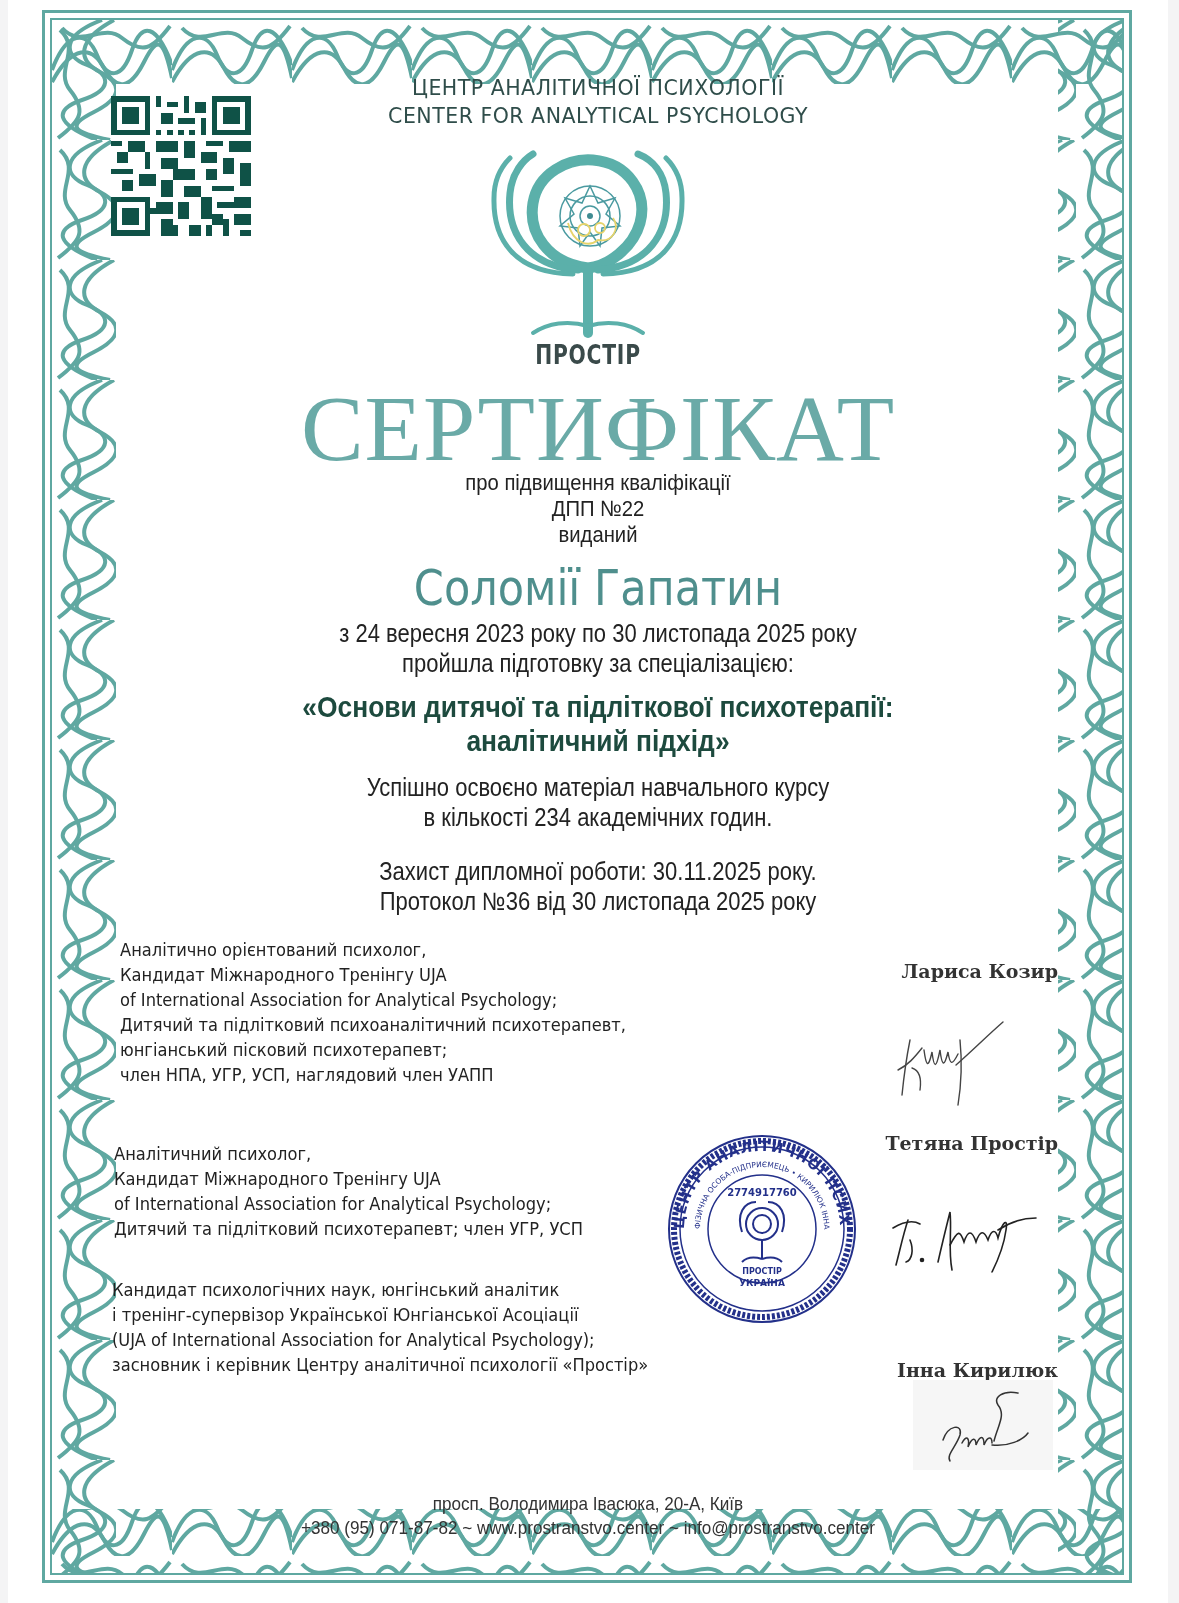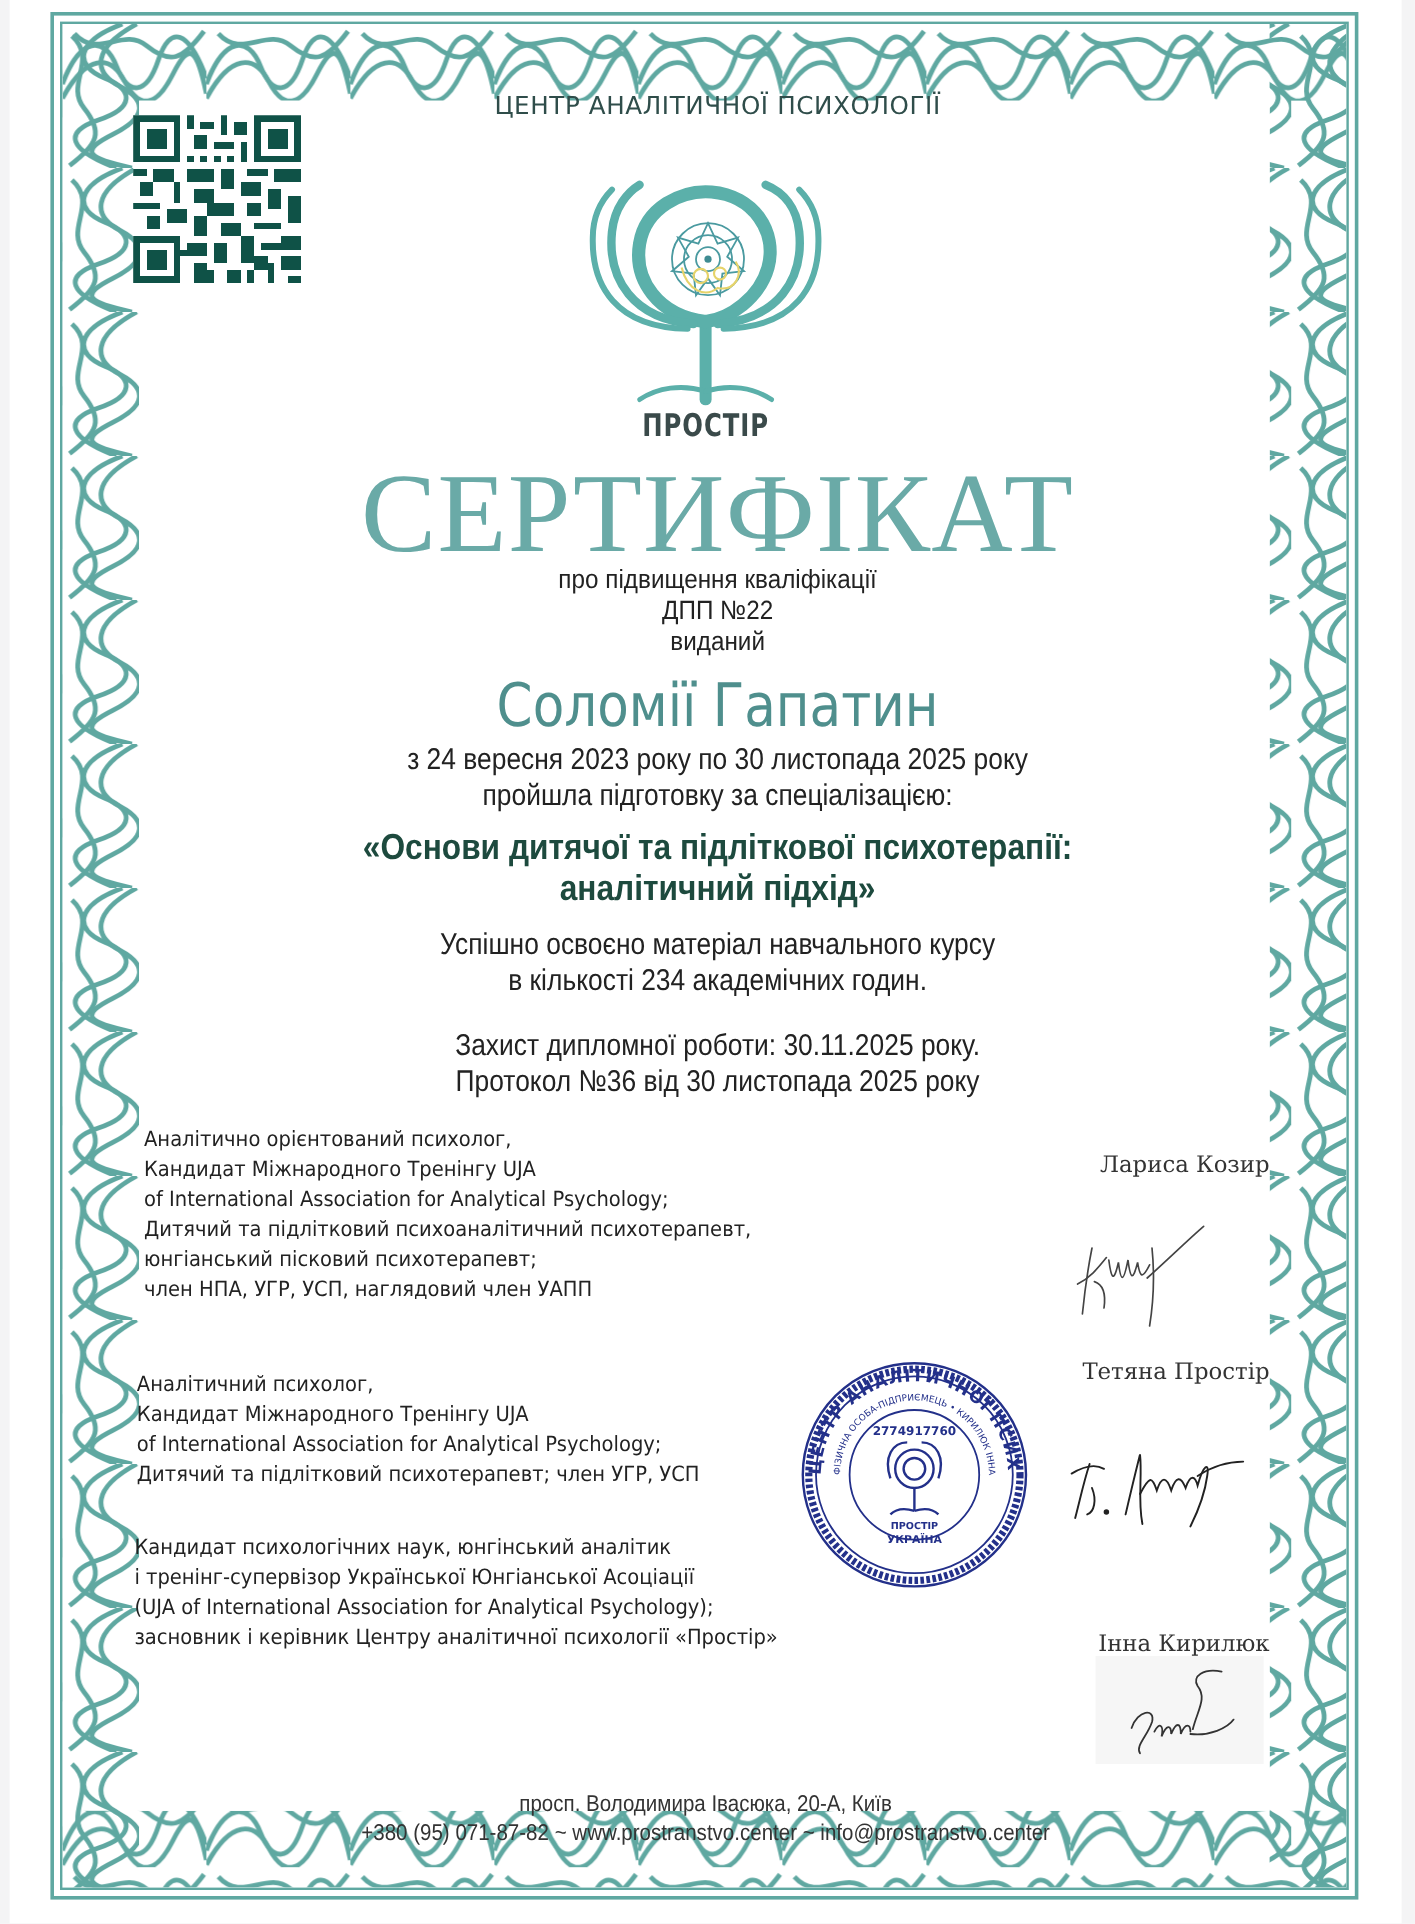--- a/index.html
+++ b/index.html
@@ -45,21 +45,21 @@
     .protocol { top: 886px; }
 
     .cred { position: absolute; left: 112px; color: #222; font-family: "DejaVu Sans", sans-serif;
       font-size: 17.5px; line-height: 25px; transform-origin: left top; transform: scaleX(0.93); }
     .cred div { white-space: nowrap; }
     .cred1 { top: 938px; }
     .cred2 { top: 1142px; left: 106px; }
     .cred3 { top: 1278px; left: 104px; }
 
     .signer { position: absolute; left: 850px; width: 200px; text-align: right; color: #333;
-      font-family: "DejaVu Serif", serif; font-weight: normal; font-size: 19px; }
+      font-family: "DejaVu Serif", serif; font-weight: bold; font-size: 19px; }
     .signer1 { top: 960px; }
     .signer2 { top: 1132px; }
     .signer3 { top: 1326px; margin-top: 33px; }
 
     .sig { position: absolute; }
     .sig1 { left: 880px; top: 1010px; width: 120px; height: 100px; }
     .sig2 { left: 880px; top: 1190px; width: 150px; height: 90px; }
     .sig3box { position: absolute; left: 905px; top: 1380px; width: 140px; height: 90px; background: #f6f6f6; }
     .sig3 { left: 920px; top: 1385px; width: 110px; height: 80px; }
 
@@ -152,20 +152,21 @@
         <rect x="22" y="21" width="3" height="2"></rect>
         <rect x="23" y="24" width="2" height="1"></rect>
       <rect x="7" y="20" width="1" height="1"></rect>
         <rect x="11" y="23" width="1" height="2"></rect>
         <rect x="17" y="23" width="1" height="2"></rect>
     </g>
   </svg>
 
   <div class="org">
     <div>ЦЕНТР АНАЛІТИЧНОЇ ПСИХОЛОГІЇ</div>
+    <div>CENTER FOR ANALYTICAL PSYCHOLOGY</div>
   </div>
 
   <svg class="logo" viewBox="0 0 200 190">
     <g fill="none" stroke="#5bb0aa" stroke-linecap="round">
       <path d="M100 185 L100 120" stroke-width="10"></path>
       <path d="M100 120 C 60 115, 40 85, 45 55 C 50 25, 80 10, 105 12 C 140 15, 160 45, 152 75 C 145 100, 120 118, 100 120" stroke-width="11"></path>
       <path d="M90 122 C 40 118, 18 85, 22 45 C 24 25, 35 12, 45 6" stroke-width="7"></path>
       <path d="M110 122 C 160 118, 182 85, 178 45 C 176 25, 165 12, 150 6" stroke-width="7"></path>
       <path d="M85 126 C 25 125, 5 90, 6 50 C 6 30, 14 18, 22 10" stroke-width="5"></path>
       <path d="M115 126 C 175 125, 195 90, 194 50 C 194 30, 186 18, 178 10" stroke-width="5"></path>

